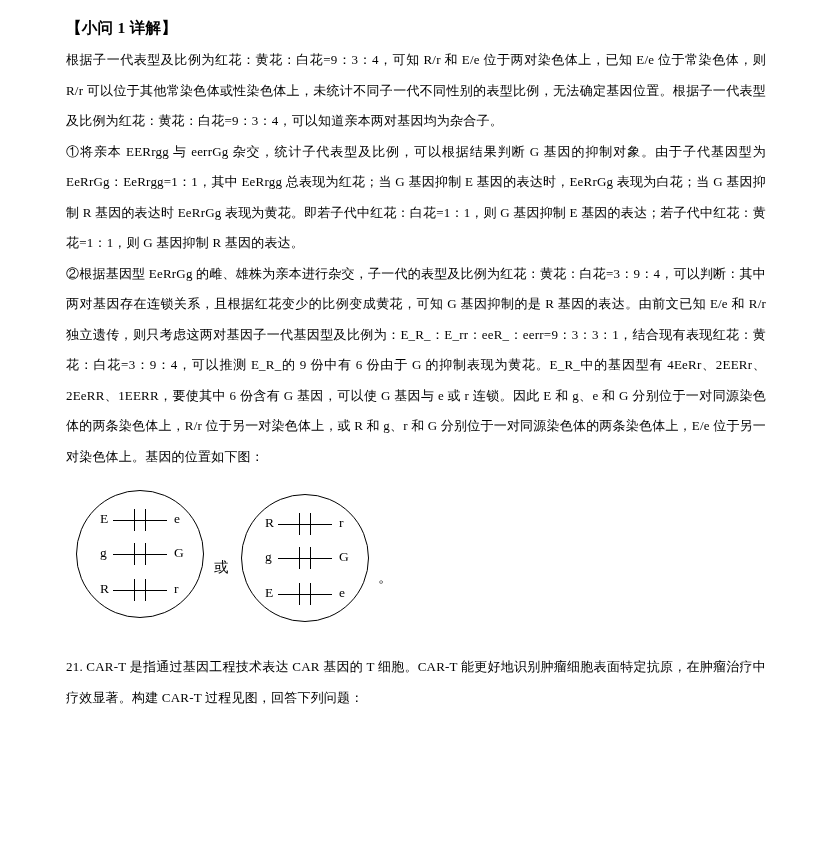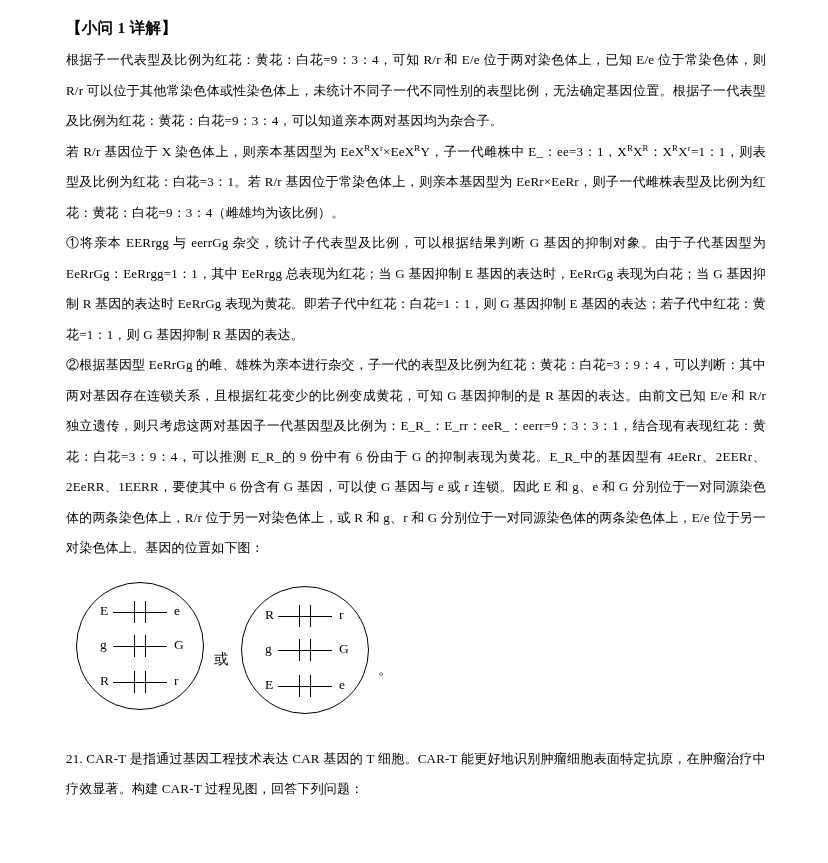--- a/index.html
+++ b/index.html
@@ -110,21 +110,20 @@
 </head>
 <body>
 
 <div class="page">
   <div class="content">
 
     <div class="heading">【小问 1 详解】</div>
 
     <div class="para">根据子一代表型及比例为红花：黄花：白花=9：3：4，可知 R/r 和 E/e 位于两对染色体上，已知 E/e 位于常染色体，则 R/r 可以位于其他常染色体或性染色体上，未统计不同子一代不同性别的表型比例，无法确定基因位置。根据子一代表型及比例为红花：黄花：白花=9：3：4，可以知道亲本两对基因均为杂合子。</div>
 
-    <div class="para">若 R/r 基因位于 X 染色体上，则亲本基因型为 EeX<sup>R</sup>X<sup>r</sup>×EeX<sup>R</sup>Y，子一代雌株中 E_：ee=3：1，X<sup>R</sup>X<sup>R</sup>：X<sup>R</sup>X<sup>r</sup>=1：1，则表型及比例为红花：白花=3：1。若 R/r 基因位于常染色体上，则亲本基因型为 EeRr×EeRr，则子一代雌株表型及比例为红花：黄花：白花=9：3：4（雌雄均为该比例）。</div>
 
 
     <div class="para">①将亲本 EERrgg 与 eerrGg 杂交，统计子代表型及比例，可以根据结果判断 G 基因的抑制对象。由于子代基因型为 EeRrGg：EeRrgg=1：1，其中 EeRrgg 总表现为红花；当 G 基因抑制 E 基因的表达时，EeRrGg 表现为白花；当 G 基因抑制 R 基因的表达时 EeRrGg 表现为黄花。即若子代中红花：白花=1：1，则 G 基因抑制 E 基因的表达；若子代中红花：黄花=1：1，则 G 基因抑制 R 基因的表达。</div>
 
     <div class="para">②根据基因型 EeRrGg 的雌、雄株为亲本进行杂交，子一代的表型及比例为红花：黄花：白花=3：9：4，可以判断：其中两对基因存在连锁关系，且根据红花变少的比例变成黄花，可知 G 基因抑制的是 R 基因的表达。由前文已知 E/e 和 R/r 独立遗传，则只考虑这两对基因子一代基因型及比例为：E_R_：E_rr：eeR_：eerr=9：3：3：1，结合现有表现红花：黄花：白花=3：9：4，可以推测 E_R_的 9 份中有 6 份由于 G 的抑制表现为黄花。E_R_中的基因型有 4EeRr、2EERr、2EeRR、1EERR，要使其中 6 份含有 G 基因，可以使 G 基因与 e 或 r 连锁。因此 E 和 g、e 和 G 分别位于一对同源染色体的两条染色体上，R/r 位于另一对染色体上，或 R 和 g、r 和 G 分别位于一对同源染色体的两条染色体上，E/e 位于另一对染色体上。基因的位置如下图：</div>
 
     <div class="diagram-wrap">
 
       <div class="circle left">
         <div class="chrom" style="left:36px; top:18px;">

